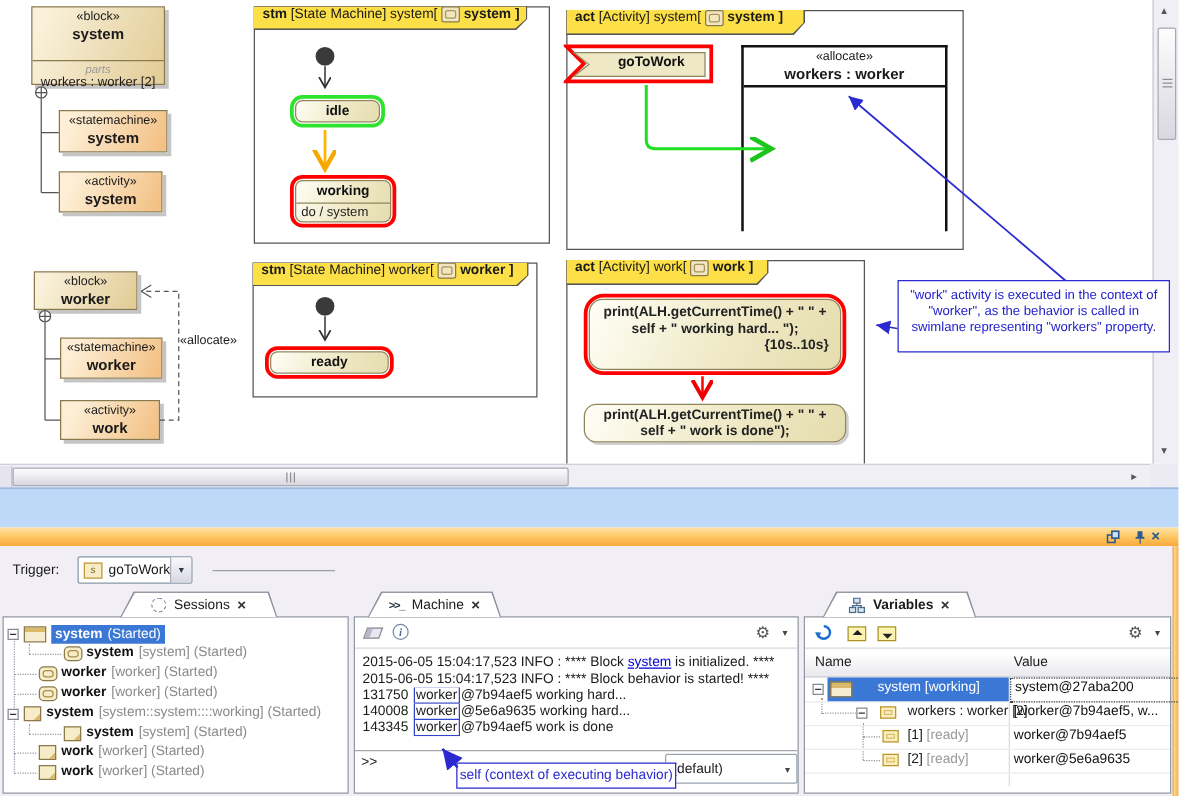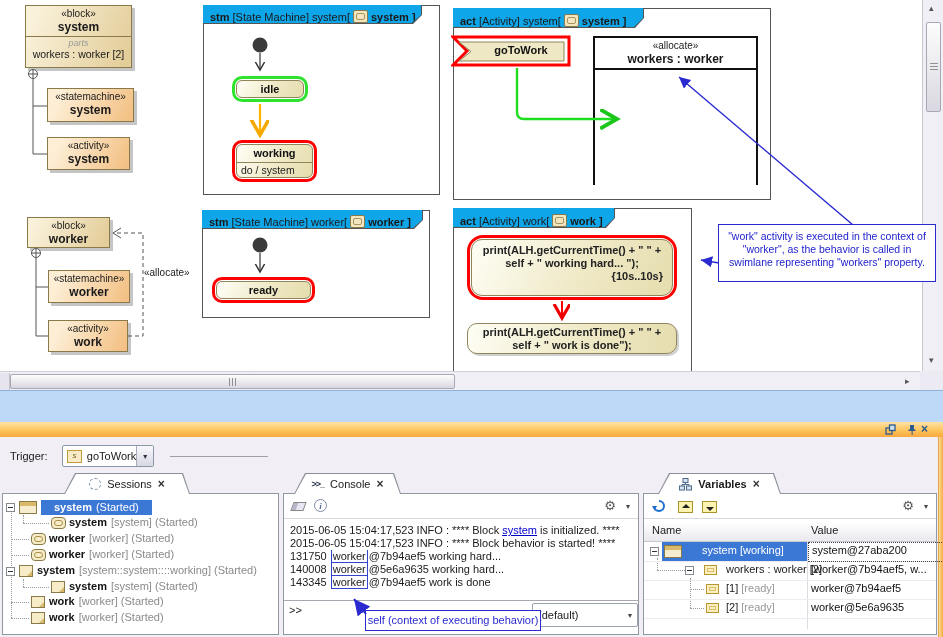--- a/index.html
+++ b/index.html
@@ -5,31 +5,31 @@
   html,body{margin:0;padding:0;background:#fff}
   #root{position:relative;width:943px;height:637px;overflow:hidden;
         font-family:"Liberation Sans","DejaVu Sans",sans-serif;font-size:11px;color:#1a1a1a;background:#fff}
   .abs{position:absolute}
   
   .bbox{position:absolute;border:1px solid #8a7a4a;background:linear-gradient(115deg,#f9f1da 10%,#e3cd99 95%);
         box-shadow:3px 3px 0 rgba(150,150,150,.55);box-sizing:border-box;text-align:center}
   .bbox.orange{background:linear-gradient(115deg,#fdeed5 15%,#f3c185 95%)}
   .stereo{font-size:10px;line-height:12px;padding-top:2px}
   .bname{font-weight:bold;font-size:12px;line-height:14px}
-  .bcomp{border-top:1px solid #8a7a4a;margin-top:2px}
+  .bcomp{border-top:1px solid #8a7a4a;margin-top:14px}
   .parts-label{font-style:italic;font-size:9px;color:#999;line-height:10px;padding-top:1px}
   .parts-value{font-size:10.5px;line-height:13px}
   
   .frame{position:absolute;border:1px solid #555;box-sizing:border-box;background:transparent}
   .frame.openbottom{border-bottom:none}
   .ftab{position:absolute;left:-1px;top:-1px;height:19px;background:#555;
         clip-path:polygon(0 0,100% 0,100% 10px,calc(100% - 9px) 100%,0 100%)}
-  .ftab-in{position:absolute;left:0;top:0;right:1px;bottom:1px;background:#0ea5e9;
+  .ftab-in{position:absolute;left:0;top:0;right:1px;bottom:1px;background:#fde047;
         clip-path:polygon(0 0,100% 0,100% 10px,calc(100% - 9px) 100%,0 100%);
-        display:flex;align-items:flex-end;gap:3px;padding-left:7px;font-size:11px;white-space:nowrap}
+        display:flex;align-items:flex-start;gap:3px;padding-left:7px;font-size:11px;white-space:nowrap}
   .dgicon{display:inline-block;width:13px;height:11px;background:#f2e6c0;border:1px solid #8a7a4a;border-radius:2px;position:relative}
   .dgicon b{position:absolute;left:2px;top:2px;right:2px;bottom:2px;border:1px solid #a8945c;border-radius:2px}
   
   .hl{position:absolute;border:3px solid #f00;border-radius:10px;padding:1px;background:#fff;box-sizing:border-box}
   .hl.green{border-color:#2ee32e}
   .hl.yellow{border-color:#ffc513}
   .hl-in{width:100%;height:100%;border:1px solid #8f855a;border-radius:6px;box-sizing:border-box;
          background:linear-gradient(115deg,#fffef6 0%,#efe9c6 55%,#e5ddae 100%)}
   .plain-act{position:absolute;border:1px solid #8f855a;border-radius:10px;box-sizing:border-box;
          background:linear-gradient(115deg,#fffef6 0%,#efe9c6 55%,#e5ddae 100%);
@@ -70,21 +70,21 @@
   .panel{position:absolute;background:#fff;border:1px solid #9098a2;box-sizing:border-box;z-index:2}
   .toolbar{position:absolute;left:0;top:0;right:0;height:24px;border-bottom:1px solid #d8d8de}
   
   .exp{position:absolute;width:9px;height:9px;background:#fff;border:1px solid #848a90;box-sizing:border-box}
   .exp::after{content:"";position:absolute;left:1px;right:1px;top:3px;height:1px;background:#333}
   .dot-v{position:absolute;width:0;border-left:1px dotted #9a9aa2}
   .dot-h{position:absolute;height:0;border-top:1px dotted #9a9aa2}
   .trow{position:absolute;left:0;right:0;height:15px;font-size:11px;white-space:nowrap}
   .trow b{color:#111}
   .suffix{color:#8a8a8a;margin-left:4px}
-  .selrow{background:#3b77d5;color:#fff;padding:0 13px;display:inline-block}
+  .selrow{background:#3b77d5;color:#fff;padding:0 3px;display:inline-block}
   .selrow b,.selrow .suffix{color:#fff}
   
   .ic-session{position:absolute;width:18px;height:13px;border:1px solid #8a7a4a;box-sizing:border-box;
       background:linear-gradient(#d9b96a 0 4px,#f6ecd0 4px)}
   .ic-sm{position:absolute;width:15px;height:12px;border:1px solid #8a7a4a;border-radius:4px;background:#f6ecc8;box-sizing:border-box}
   .ic-sm::after{content:"";position:absolute;inset:2px;border:1px solid #ab8f46;border-radius:3px}
   .ic-act{position:absolute;width:14px;height:12px;border:1px solid #8a7a4a;background:#f6ecc8;box-sizing:border-box}
   .ic-act::after{content:"";position:absolute;right:0;bottom:0;border-left:5px solid transparent;border-bottom:5px solid #d9b96a}
   .ic-part{position:absolute;width:13px;height:10px;border:1px solid #b8962e;background:#fdf0c0;box-sizing:border-box}
   .ic-part::after{content:"";position:absolute;inset:2px;border:1px solid #d9bb6a}
@@ -347,31 +347,31 @@
   <div class="abs" style="left:10px;top:450px">Trigger:</div>
   <div class="combo" style="left:62px;top:445px;width:92px;height:22px">
     <span class="sigicon"><i>s</i></span>
     <span class="combo-val">goToWork</span>
     <span class="combo-btn">
         <span>▼</span>
       </span>
   </div>
   <div class="abs" style="left:170px;top:456px;width:98px;border-top:1px solid #a0a0ab"></div>
 
-  <div class="ptab" style="left:64px;top:473px;width:126px">
+  <div class="ptab" style="left:96px;top:473px;width:126px">
     <span class="ptab-in">
       <span class="ic-sessions-tab"></span>
       <span>Sessions</span>
       <span class="tab-x">×</span>
     </span>
   </div>
   <div class="ptab" style="left:294px;top:473px;width:107px">
     <span class="ptab-in">
       <span class="consoleic">&gt;&gt;_</span>
-      <span>Console</span>
+      <span>Machine</span>
       <span class="tab-x">×</span>
     </span>
   </div>
   <div class="ptab" style="left:658px;top:473px;width:123px">
     <span class="ptab-in">
       <svg width="13" height="13">
         <rect x="4" y="0.5" width="5" height="4" fill="#d8e4f0" stroke="#4a6a8a"></rect>
         <rect x="0.5" y="8" width="5" height="4" fill="#d8e4f0" stroke="#4a6a8a"></rect>
         <rect x="7.5" y="8" width="5" height="4" fill="#d8e4f0" stroke="#4a6a8a"></rect>
         <path d="M6.5,4.5 V6.5 M3,8 V6.5 H10 V8" fill="none" stroke="#4a6a8a"></path>

